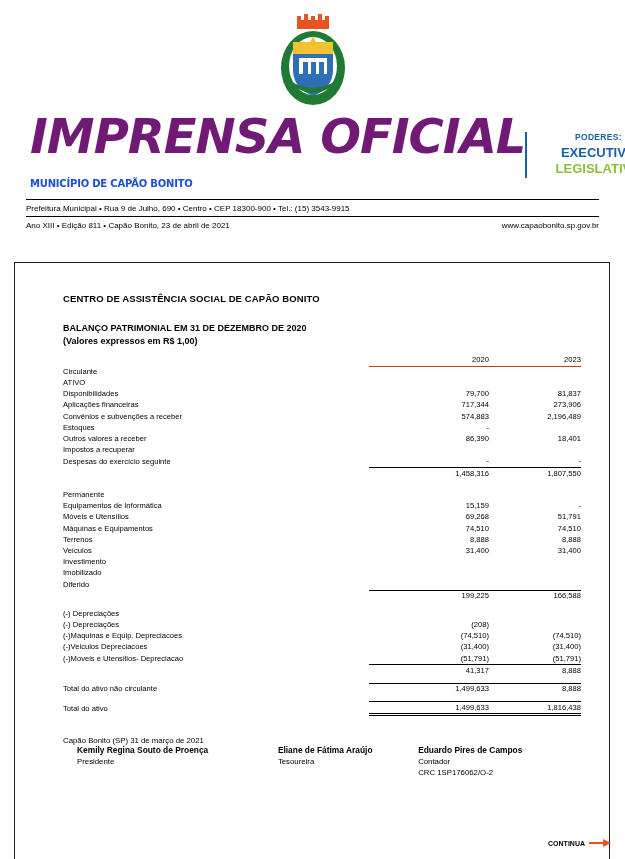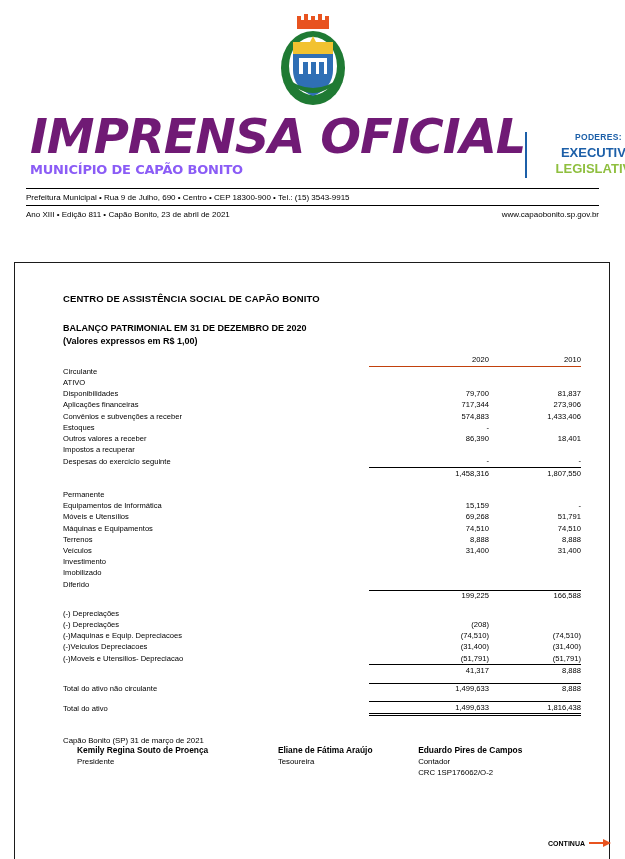--- a/index.html
+++ b/index.html
@@ -43,24 +43,24 @@
     font-size: 48px;
     letter-spacing: -1px;
     color: #701a75;
     line-height: 0.95;
     margin: 0;
     white-space: nowrap;
   }
   .municipio {
     font-family: "DejaVu Sans", sans-serif;
     font-weight: bold;
-    font-size: 13px;
-    color: #8b5cf6;
+    font-size: 10px;
+    color: #1d4ed8;
     letter-spacing: -0.2px;
-    margin-top: 2px;
+    margin-top: 18px;
     white-space: nowrap;
   }
   .poderes {
     border-left: 2px solid #1c5fa8;
     padding-left: 16px;
     margin-top: 18px;
     text-align: center;
     min-width: 110px;
   }
   .poderes-label {
@@ -285,21 +285,21 @@
     <div class="stmt-title">
       <div>BALANÇO PATRIMONIAL EM 31 DE DEZEMBRO DE 2020</div>
       <div>(Valores expressos em R$ 1,00)</div>
     </div>
 
     <table class="fin">
       <tbody>
         <tr class="head">
           <td class="lbl"></td>
           <td class="num first">2020</td>
-          <td class="num">2010</td>
+          <td class="num">2023</td>
         </tr>
       <tr>
             <td class="lbl ind0">Circulante</td>
             <td class="num first"></td>
             <td class="num"></td>
           </tr>
           <tr>
             <td class="lbl ind0">ATIVO</td>
             <td class="num first"></td>
             <td class="num"></td>
@@ -310,21 +310,21 @@
             <td class="num">81,837</td>
           </tr>
           <tr>
             <td class="lbl ind1">Aplicações financeiras</td>
             <td class="num first">717,344</td>
             <td class="num">273,906</td>
           </tr>
           <tr>
             <td class="lbl ind1">Convênios e subvenções a receber</td>
             <td class="num first">574,883</td>
-            <td class="num">1,433,406</td>
+            <td class="num">2,196,489</td>
           </tr>
           <tr>
             <td class="lbl ind1">Estoques</td>
             <td class="num first">-</td>
             <td class="num"></td>
           </tr>
           <tr>
             <td class="lbl ind1">Outros valores a receber</td>
             <td class="num first">86,390</td>
             <td class="num">18,401</td>

